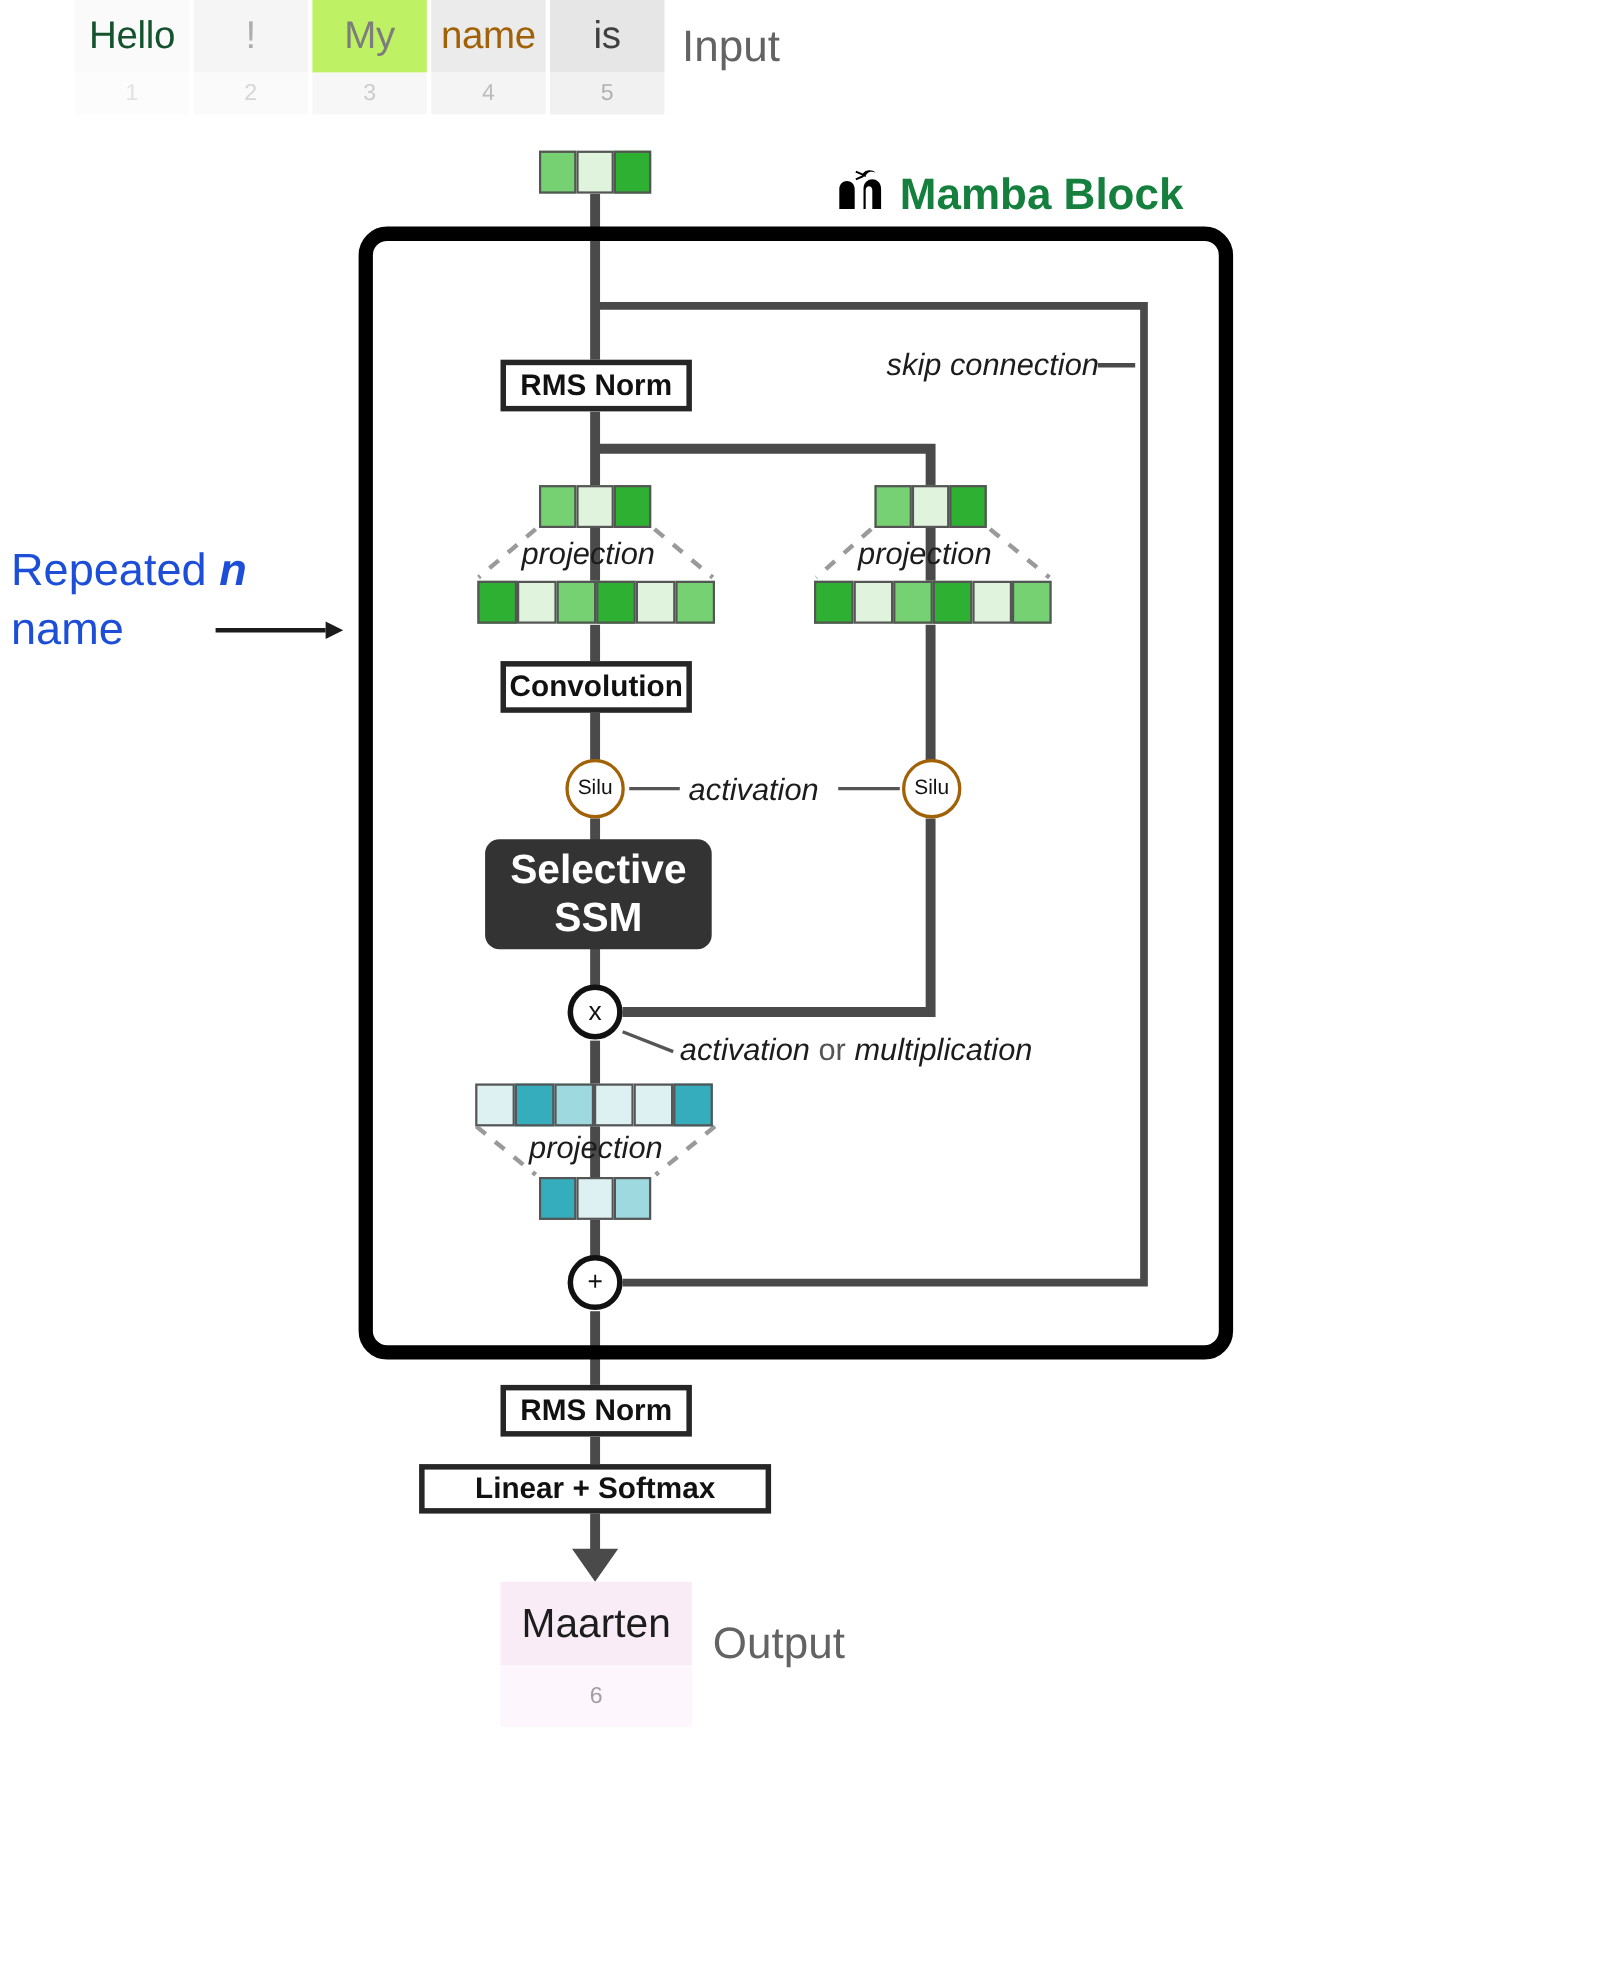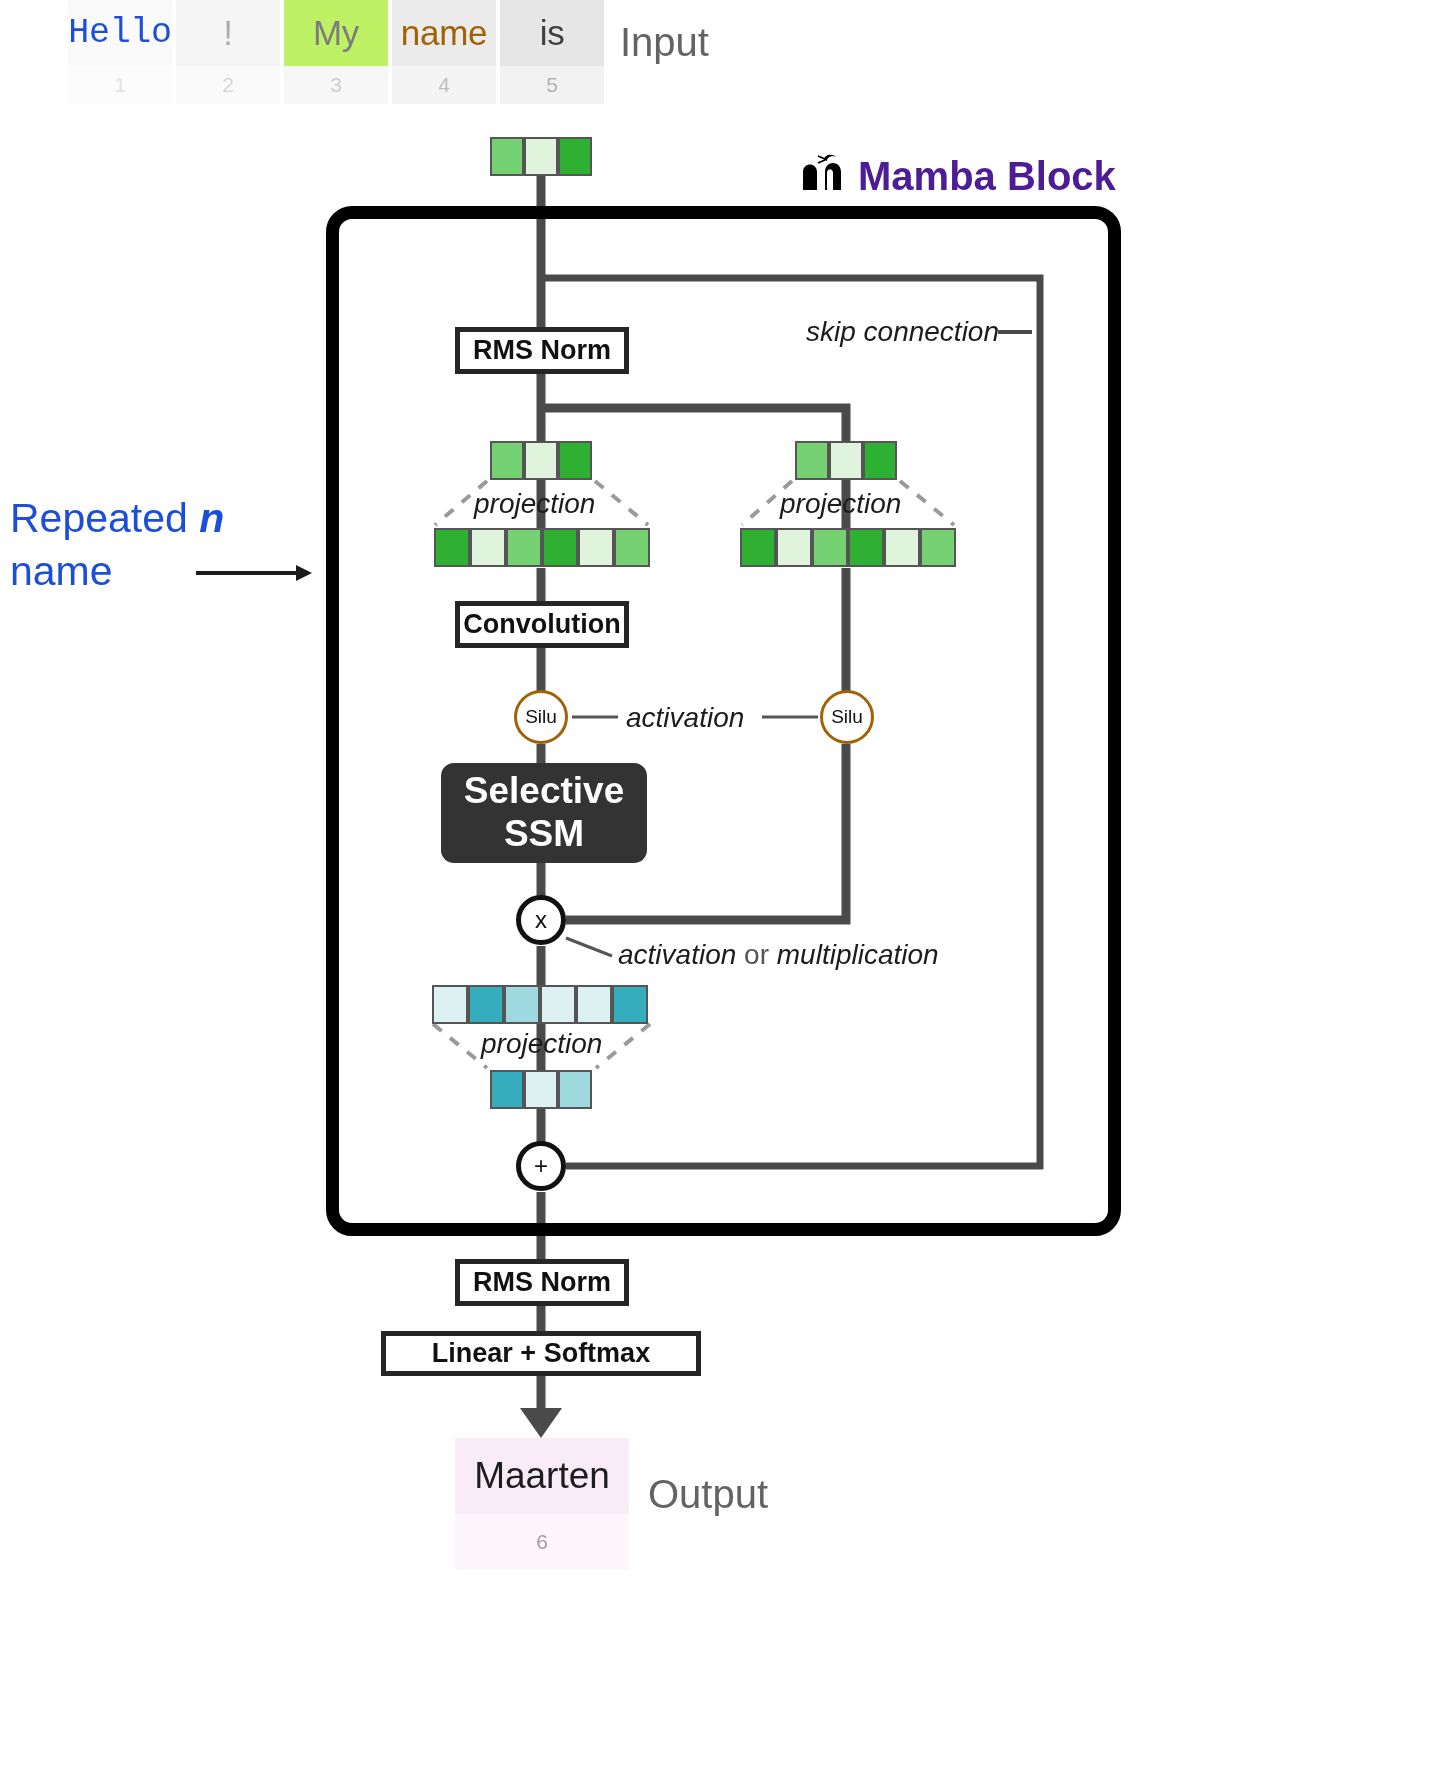--- a/index.html
+++ b/index.html
@@ -44,21 +44,21 @@
     letter-spacing: -0.3px;
   }
   .token-idx {
     height: 38px;
     display: flex;
     align-items: center;
     justify-content: center;
     font-size: 21px;
     color: #bcbcbc;
   }
-  .tok1 .token-word { background:#fafafa; color:#1d4ed8;font-family:Liberation Mono, monospace; }
+  .tok1 .token-word { background:#fafafa; color:#14532d; }
   .tok1 .token-idx  { background:#fcfcfc; color:#e2e2e2; }
   .tok2 .token-word { background:#f5f5f5; color:#adadad; }
   .tok2 .token-idx  { background:#fafafa; color:#d6d6d6; }
   .tok3 .token-word { background:#bef264; color:#7d7d7d; }
   .tok3 .token-idx  { background:#f7f7f7; color:#cccccc; }
   .tok4 .token-word { background:#ebebeb; color:#a16207; }
   .tok4 .token-idx  { background:#f4f4f4; color:#bdbdbd; }
   .tok5 .token-word { background:#e6e6e6; color:#404040; }
   .tok5 .token-idx  { background:#f1f1f1; color:#b0b0b0; }
 
@@ -77,25 +77,25 @@
     top: 206px;
     width: 795px;
     height: 1030px;
     border: 13px solid #000000;
     border-radius: 26px;
     box-sizing: border-box;
     background: transparent;
   }
   #mamba-title {
     position: absolute;
-    left: 800px;
+    left: 760px;
     top: 152px;
     font-size: 40px;
     font-weight: bold;
-    color: #4c1d95;
+    color: #15803d;
     display: flex;
     align-items: center;
     gap: 12px;
     white-space: nowrap;
   }
 
   .proc-box {
     position: absolute;
     border: 5px solid #262626;
     background: #ffffff;

